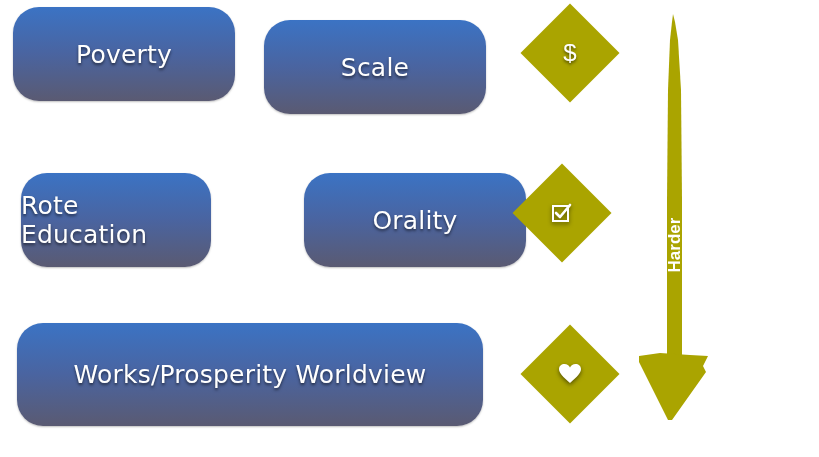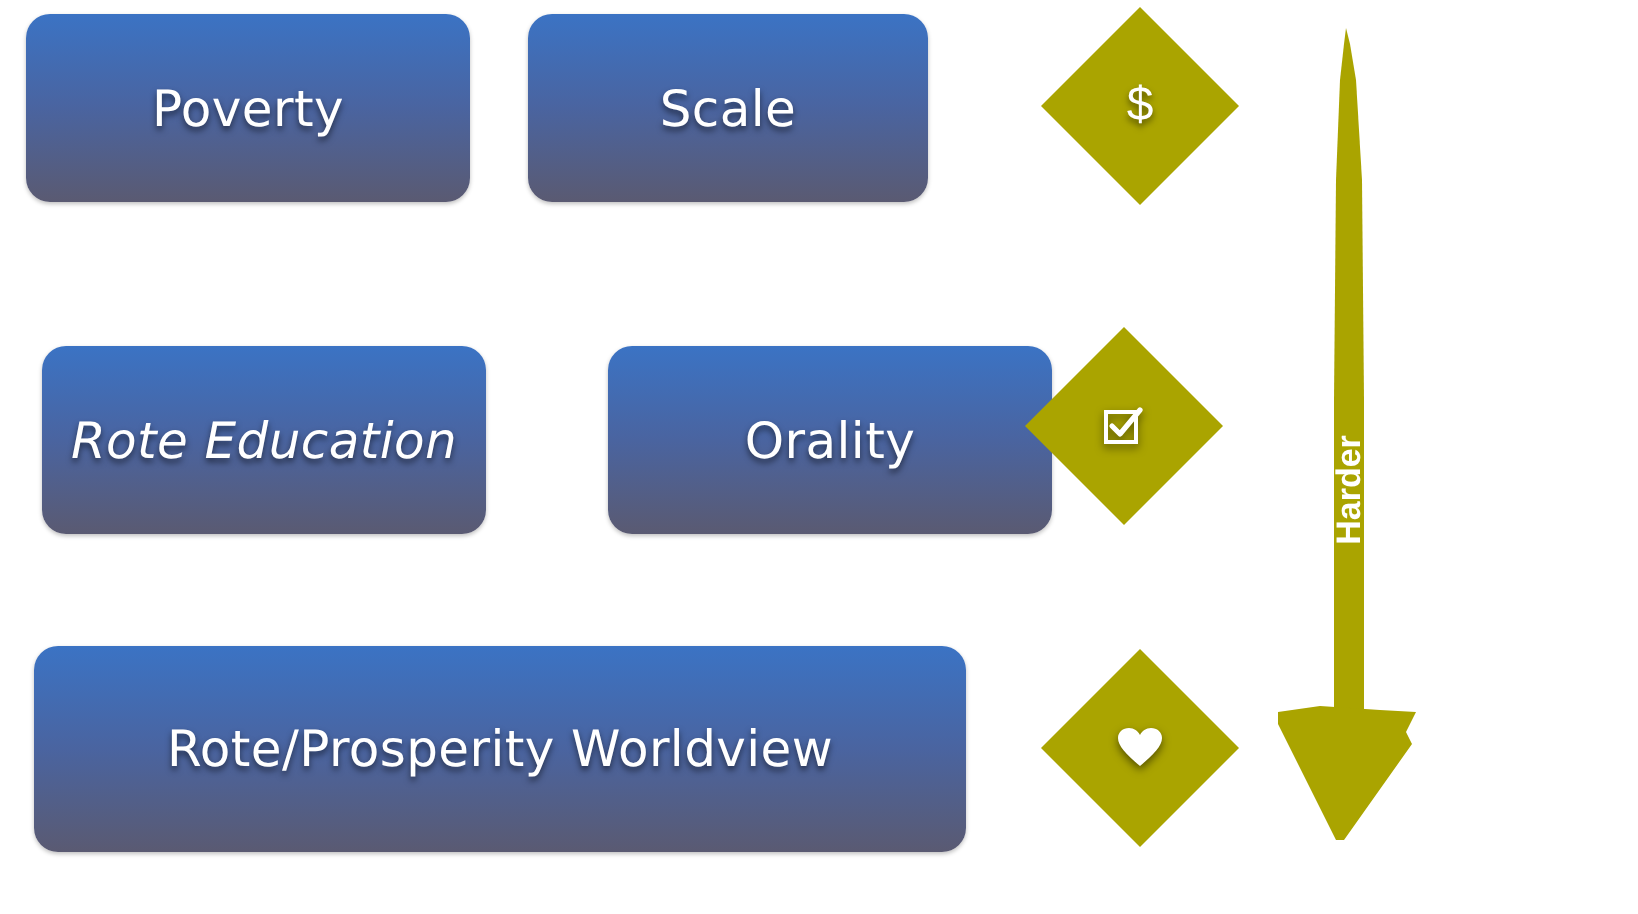--- a/index.html
+++ b/index.html
@@ -1,20 +1,20 @@
 <!DOCTYPE html>
 <html><head>
   <meta charset="utf-8">
   <style>
     html, body { margin: 0; padding: 0; background: #ffffff; }
     body { width: 819px; height: 457px; position: relative; overflow: hidden;
            font-family: "DejaVu Sans", "Liberation Sans", sans-serif; }
     .box {
       position: absolute;
-      border-radius: 12px;
+      border-radius: 26px;
       background: linear-gradient(to bottom, #3b73c4 0%, #4a64a0 50%, #5a5a72 100%);
       box-shadow: 0 1px 2px rgba(0,0,0,0.25);
       display: flex; align-items: center; justify-content: center;
       color: #ffffff;
       font-size: 25px;
       letter-spacing: 0.2px;
       text-shadow: 0 2px 3px rgba(0,0,0,0.55);
       box-sizing: border-box;
     }
     .diamond {
@@ -41,33 +41,33 @@
       font-size: 17px;
       white-space: nowrap;
     }
   </style>
 </head>
 <body>
 
 <div class="box" style="left:13px; top:7px; width:222px; height:94px;">
   <span>Poverty</span>
 </div>
-<div class="box" style="left:264px; top:7px; width:200px; height:94px;">
+<div class="box" style="left:264px; top:20px; width:222px; height:94px;">
   <span>Scale</span>
 </div>
 
-<div class="box" style="left:21px; top:173px; width:222px; height:94px;font-style:italic;">
+<div class="box" style="left:21px; top:173px; width:190px; height:94px;">
   <span>Rote Education</span>
 </div>
 <div class="box" style="left:264px; top:173px; width:222px; height:94px;margin-left:40px;">
   <span>Orality</span>
 </div>
 
 <div class="box" style="left:17px; top:323px; width:466px; height:103px;">
-  <span>Rote/Prosperity Worldview</span>
+  <span>Works/Prosperity Worldview</span>
 </div>
 
 <div class="diamond" style="left:535px; top:18px;"></div>
 <div class="diamond-icon" style="left:520px; top:3px; font-size:24px; font-family:'Liberation Sans', sans-serif;">
   <span>$</span>
 </div>
 
 <div class="diamond" style="left:527px; top:178px;"></div>
 <div class="diamond-icon" style="left:512px; top:163px;">
   <svg width="22" height="22" viewBox="0 0 22 22" style="filter: drop-shadow(0 2px 2px rgba(0,0,0,0.5));">

